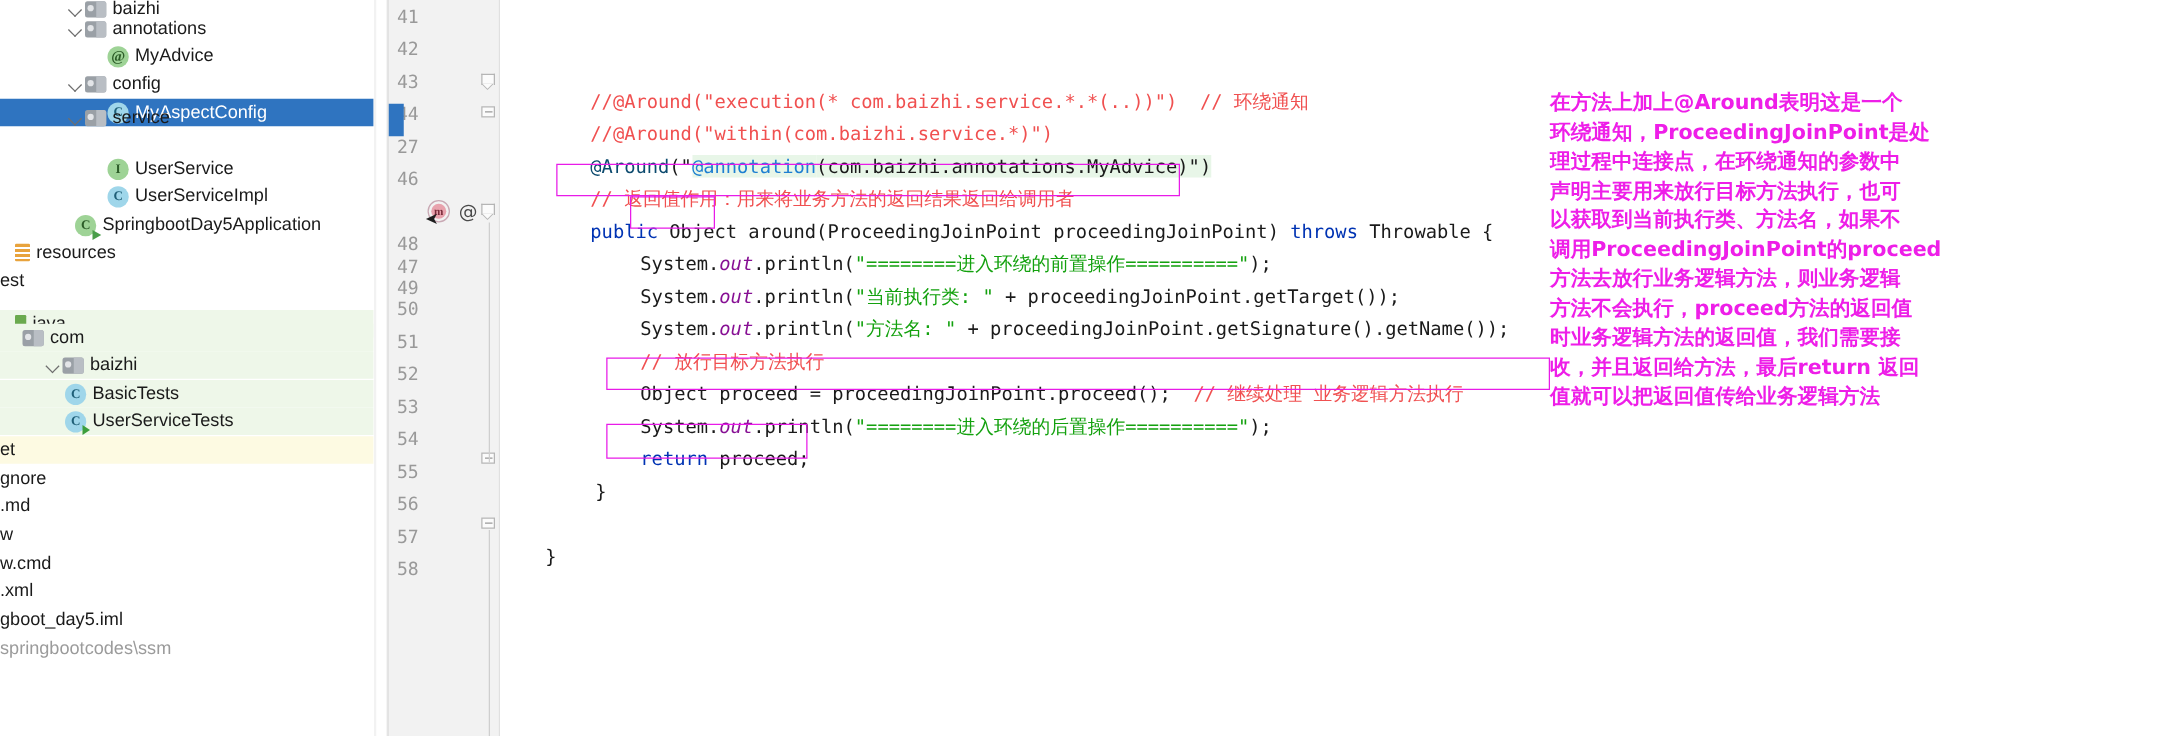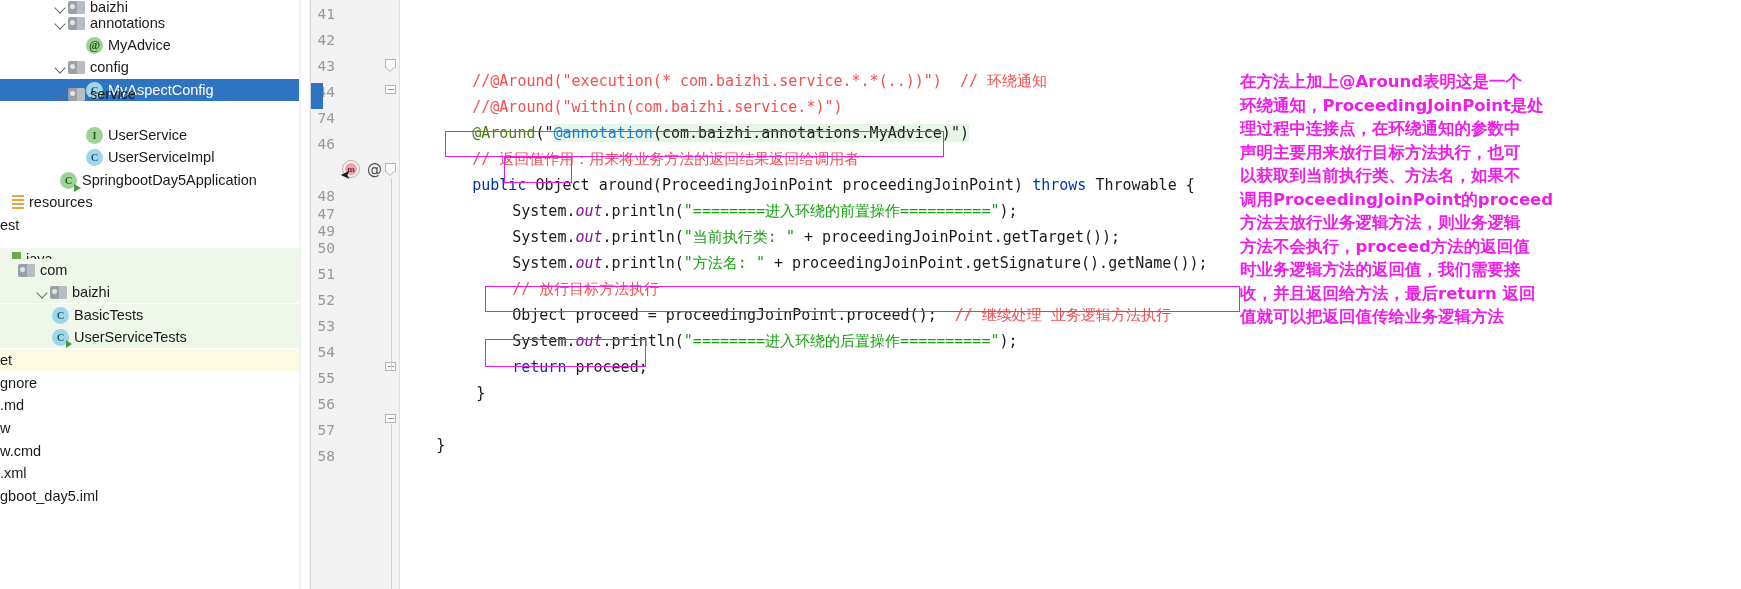--- a/index.html
+++ b/index.html
@@ -268,21 +268,21 @@
   .cl {
     position: absolute;
     left: 0;
     white-space: pre;
     line-height: 1;
   }
   .kw      { color: #0033b3; font-weight: normal; text-align: right; }
   .plain   { color: #1a1a1a; }
   .str     { color: #13a10e; }
   .cmt     { color: #f05050; }
-  .anno    { color: #4d7c0f; }
+  .anno    { color: #0c4a6e; }
   .anno2   { color: #1d7fd1; background: #e8f6e8; }
   .field   { color: #871094; font-style: italic; }
   .typ     { color: #1a1a1a; }
 
   .hl-green { background: #e8f6e8; }
 
   
   .mbox {
     position: absolute;
     border: 1.6px solid #e81be8;
@@ -415,34 +415,38 @@
         <span class="tree-label">w.cmd</span>
       </div>
       <div class="tree-row" style="top: 462px;">
         <span style="display:inline-block;width:0px;flex:0 0 0px;"></span>
         <span class="tree-label">.xml</span>
       </div>
       <div class="tree-row" style="top: 485px;">
         <span style="display:inline-block;width:0px;flex:0 0 0px;"></span>
         <span class="tree-label">gboot_day5.iml</span>
       </div>
+      <div class="tree-row" style="top: 508px;">
+        <span style="display:inline-block;width:0px;flex:0 0 0px;"></span>
+        <span class="tree-label muted">springbootcodes\ssm</span>
+      </div>
     </div>
 
   <div id="editor">
 
     <div id="divider-strip">
       <div id="divider-thumb"></div>
     </div>
 
     <div id="gutter">
         <div class="gline" style="top: 7px;">41</div>
         <div class="gline" style="top: 33px;">42</div>
         <div class="gline" style="top: 59px;">43</div>
         <div class="gline" style="top: 85px;">44</div>
-        <div class="gline" style="top: 111px;">74</div>
+        <div class="gline" style="top: 111px;">27</div>
         <div class="gline" style="top: 137px;">46</div>
         <div class="gline" style="top: 163px; margin-top: 44px;">47</div>
         <div class="gline" style="top: 189px;">48</div>
         <div class="gline" style="top: 224px;">49</div>
         <div class="gline" style="top: 241px;">50</div>
         <div class="gline" style="top: 267px;">51</div>
         <div class="gline" style="top: 293px;">52</div>
         <div class="gline" style="top: 319px;">53</div>
         <div class="gline" style="top: 345px;">54</div>
         <div class="gline" style="top: 371px;">55</div>

